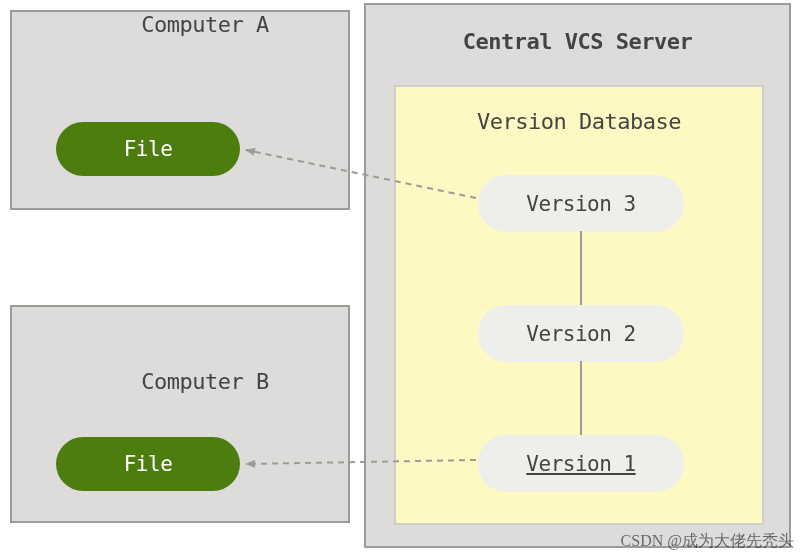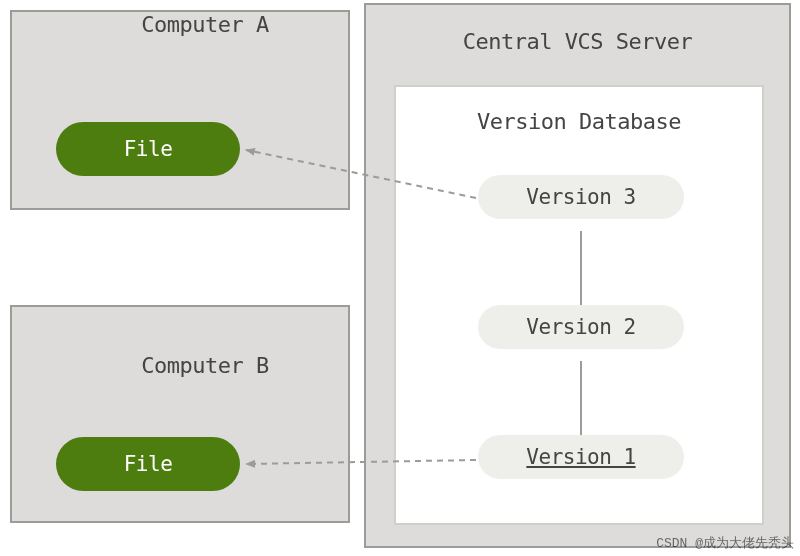--- a/index.html
+++ b/index.html
@@ -23,24 +23,24 @@
   .computer-a { left: 10px; top: 10px; width: 340px; height: 200px; }
   .computer-b { left: 10px; top: 305px; width: 340px; height: 218px; }
   .server     { left: 364px; top: 3px;  width: 427px; height: 545px; }
   .computer-title {
     font-size: 22px;
     font-weight: 500;
     text-align: center;
     margin-left: 50px;
     letter-spacing: -0.5px;
   }
-  .computer-b .computer-title { margin-top: 46px; }
+  .computer-b .computer-title { margin-top: 62px; }
   .server-title {
     font-size: 22px;
-    font-weight: 400;
+    font-weight: 700;
     text-align: center;
     margin-top: 24px;
     letter-spacing: -0.5px;
   }
   .file-pill {
     position: absolute;
     left: 44px;
     width: 184px;
     height: 54px;
     border-radius: 28px;
@@ -53,35 +53,35 @@
     letter-spacing: -0.5px;
   }
   .computer-a .file-pill { top: 110px; }
   .computer-b .file-pill { top: 130px; }
   .db {
     position: absolute;
     left: 28px;
     top: 80px;
     width: 370px;
     height: 440px;
-    background: #ffffff;
+    background: #fef9c3;
     border: 2px solid #cfcfcc;
   }
   .db-title {
     font-size: 22px;
     font-weight: 500;
     text-align: center;
     margin-top: 22px;
     letter-spacing: -0.5px;
   }
   .ver {
     position: absolute;
     left: 82px;
     width: 206px;
-    height: 44px;
+    height: 57px;
     border-radius: 28px;
     background: #eeeeea;
     display: flex;
     align-items: center;
     justify-content: center;
     font-size: 21px;
     letter-spacing: -0.5px;
   }
   .ver3 { top: 88px; }
   .ver2 { top: 218px; text-align: right; }
@@ -98,22 +98,22 @@
     position: absolute;
     inset: 0;
     width: 800px;
     height: 556px;
     pointer-events: none;
   }
   .watermark {
     position: absolute;
     right: 6px;
     bottom: 4px;
-    font-size: 13px;
-    font-family: Liberation Mono, monospace;
+    font-size: 16px;
+    font-family: Liberation Serif, serif;
     color: rgba(0,0,0,0.55);
   }
 </style>
 </head>
 <body>
 
 <div class="diagram">
 
   <div class="box computer-a">
     <div class="computer-title">Computer A</div>

